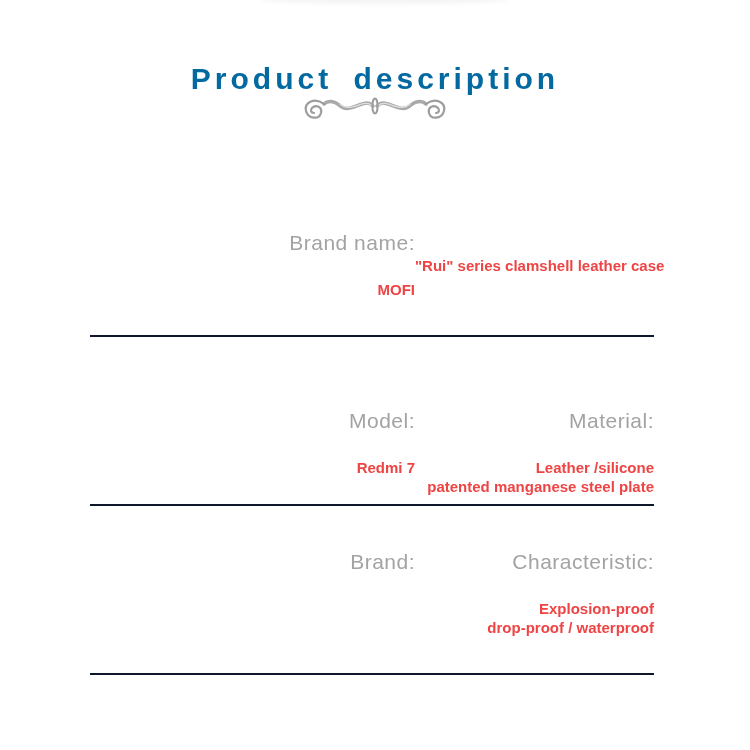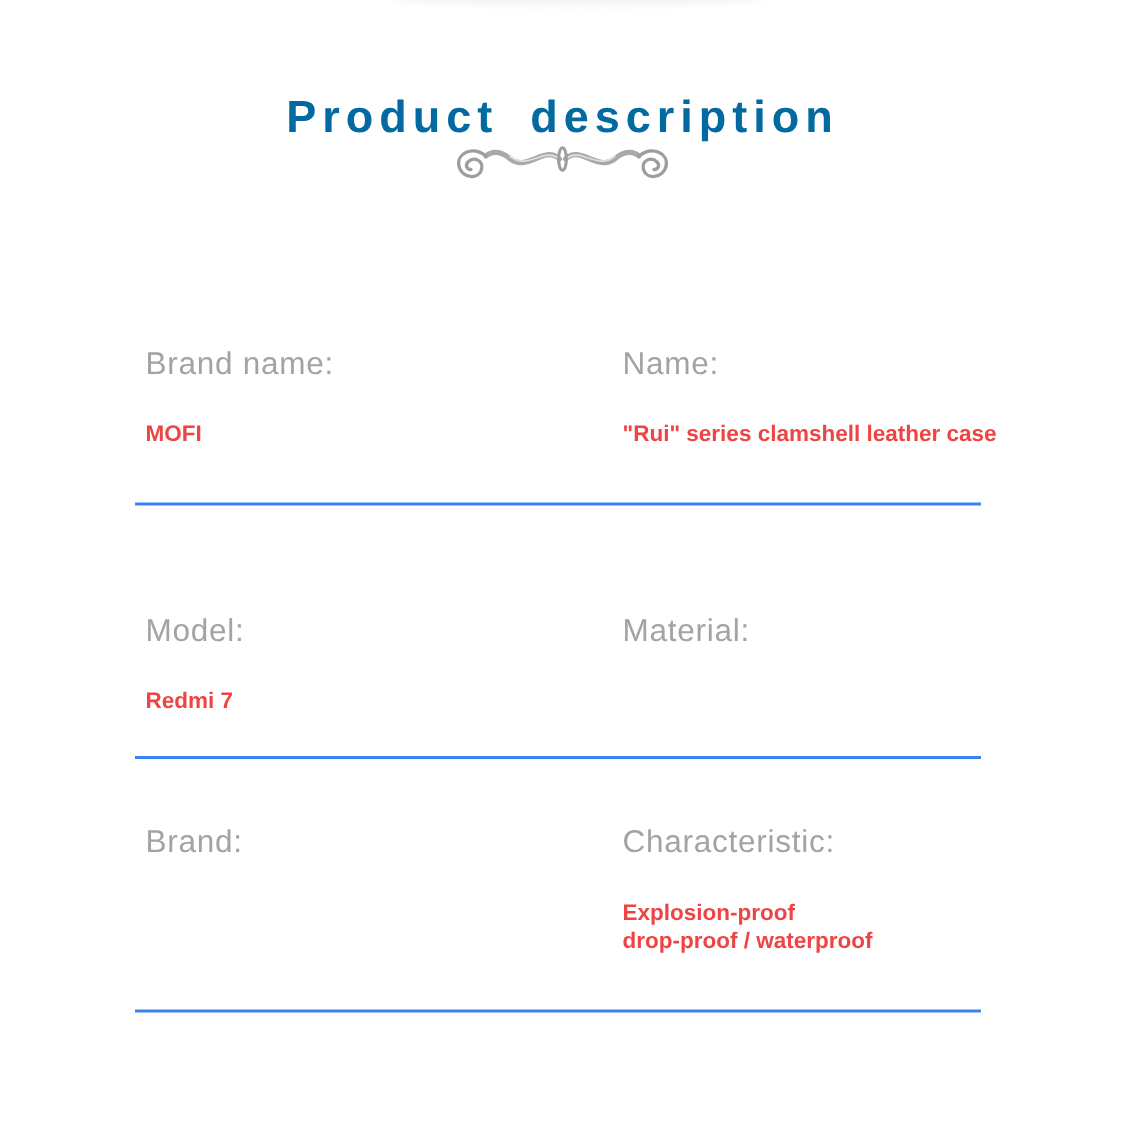--- a/index.html
+++ b/index.html
@@ -34,23 +34,24 @@
     width: 750px;
     text-align: center;
   }
   .spec-table {
     position: absolute; top: 168px; left: 90px;
     width: 564px;
   }
   .spec-row {
     box-sizing: border-box;
     height: 169px;
-    border-bottom: 2px solid #3b82f6;
+    border-bottom: 2px solid #0f172a;
     display: grid;
     grid-template-columns: 325px 1fr;
+    text-align: right;
   }
   .spec-row.row-1 .spec-cell { padding-top: 63px; }
   .spec-row.row-2 .spec-cell { padding-top: 72px; }
   .spec-row.row-3 .spec-cell { padding-top: 44px; }
   .spec-cell { box-sizing: border-box; }
   .spec-cell.left { padding-left: 7px; }
   .spec-label {
     font-size: 21px;
     line-height: 24px;
     letter-spacing: 0.5px;
@@ -89,32 +90,33 @@
 </div>
 
 <div class="spec-table">
 
   <div class="spec-row row-1">
     <div class="spec-cell left">
       <div class="spec-label">Brand name:</div>
       <div class="spec-value">MOFI</div>
     </div>
     <div class="spec-cell right">
-      <div class="spec-label">Name:</div>
       <div class="spec-value">"Rui" series clamshell leather case</div>
     </div>
   </div>
 
   <div class="spec-row row-2">
     <div class="spec-cell left">
       <div class="spec-label">Model:</div>
       <div class="spec-value">Redmi 7</div>
     </div>
     <div class="spec-cell right">
       <div class="spec-label">Material:</div>
+      <div class="spec-value">Leather /silicone
+patented manganese steel plate</div>
     </div>
   </div>
 
   <div class="spec-row row-3">
     <div class="spec-cell left">
       <div class="spec-label">Brand:</div>
     </div>
     <div class="spec-cell right">
       <div class="spec-label">Characteristic:</div>
       <div class="spec-value">Explosion-proof

